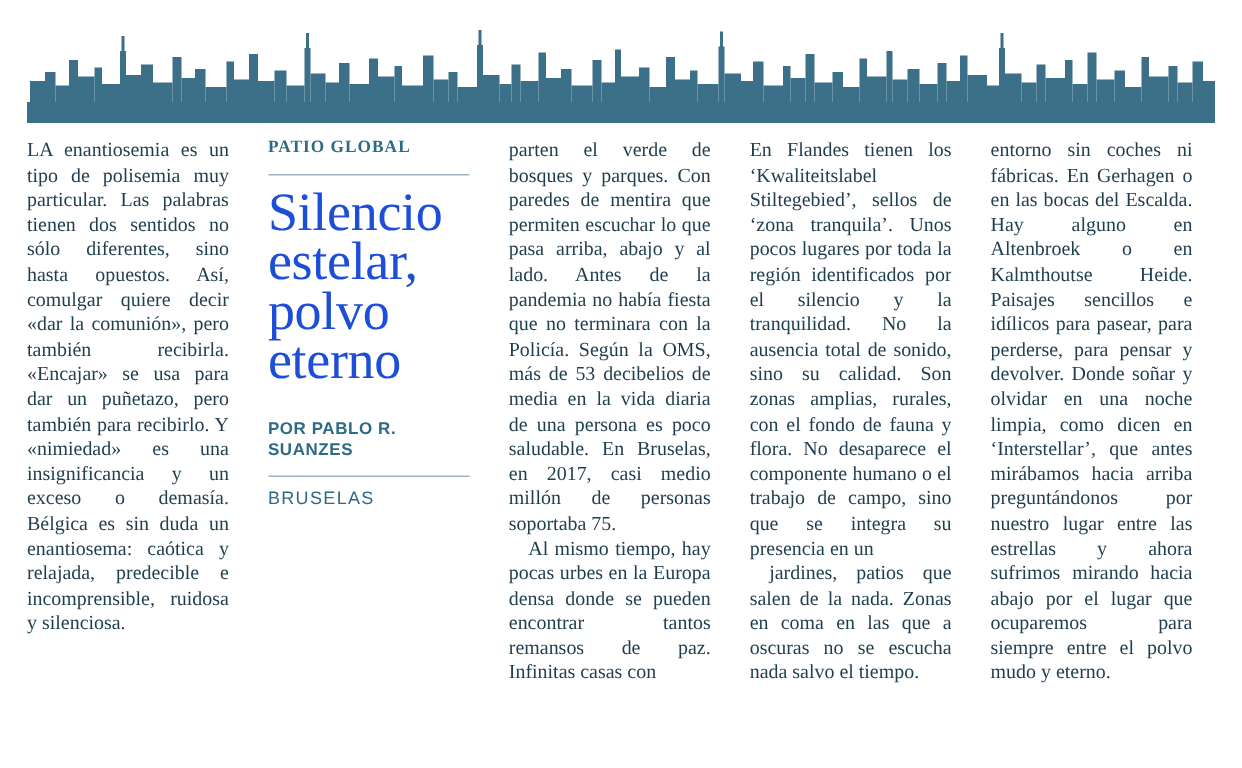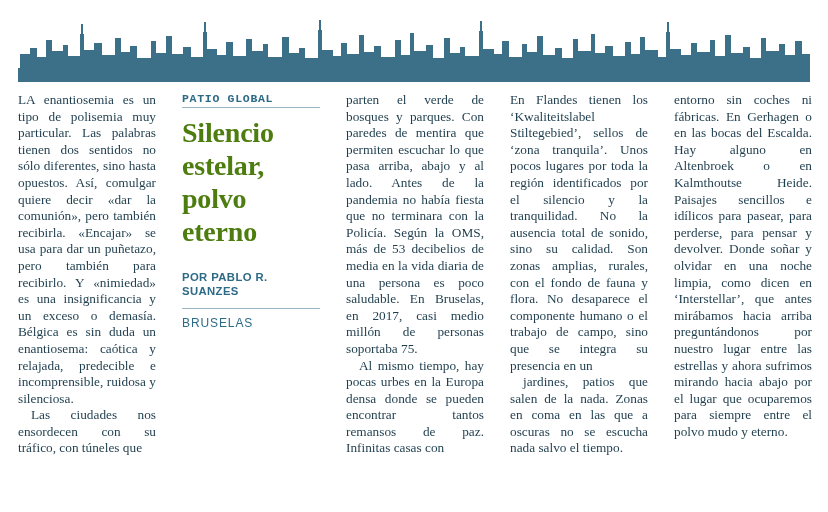--- a/index.html
+++ b/index.html
@@ -47,54 +47,54 @@
   }
   .col {
     width: 138px;
     margin-right: 26px;
     font-size: 13.3px;
     line-height: 16.6px;
     text-align: justify;
     color: #1e3d4d;
     overflow: hidden;
   }
-  .col:last-child { margin-right: 0; }
+  .col:last-child { margin-right: 17px; }
   .col p {
     margin: 0;
     text-indent: 0;
   }
   .col p + p {
     text-indent: 13px;
   }
 
   
   .col-head {
     width: 138px;
     margin-right: 26px;
     position: relative;
   }
   .kicker {
-    font-family: Liberation Mono, monospace;
+    font-family: Liberation Serif, serif;
     font-weight: bold;
     font-size: 11.5px;
     letter-spacing: 0.7px;
     color: #2d6a86;
-    margin: 0 0 2px 0;
+    margin: 0 0 12px 0;
   }
   .rule {
     height: 1px;
     background: #9ab6c4;
     margin: 0 0 8px 0;
   }
   .headline {
     font-family: "Liberation Serif", serif;
-    font-size: 28px;
+    font-size: 36px;
     line-height: 33px;
-    font-weight: bold;
-    color: #4d7c0f;
+    font-weight: normal;
+    color: #1d4ed8;
     margin: 2px 0 22px 0;
     letter-spacing: -0.2px;
   }
   .byline {
     font-family: "Liberation Sans", sans-serif;
     font-weight: bold;
     font-size: 11.3px;
     line-height: 14px;
     letter-spacing: 0.4px;
     color: #2d6a86;
@@ -223,21 +223,20 @@
         <rect x="462" y="11" width="2" height="12"></rect>
         <rect x="649" y="12" width="2" height="12"></rect>
       </g>
     </svg>
   </div>
 
   <div class="columns">
 
     <div class="col">
       <p>LA enantiosemia es un tipo de polisemia muy particular. Las palabras tienen dos sentidos no sólo diferentes, sino hasta opuestos. Así, comulgar quiere decir «dar la  comunión», pero también recibirla. «Encajar» se usa para dar un puñetazo, pero también para recibirlo. Y «nimiedad» es una insignificancia y un exceso o demasía. Bélgica es sin duda un enantiosema: caótica y relajada, predecible e incomprensible, ruidosa y silenciosa.</p>
-      <p>Las ciudades nos ensordecen con su tráfico, con túneles que</p>
     </div>
 
     <div class="col-head">
       <div class="kicker">PATIO GLOBAL</div>
       <div class="rule"></div>
       <h1 class="headline">Silencio estelar, polvo eterno</h1>
       <div class="byline">POR PABLO R. SUANZES</div>
       <div class="rule2"></div>
       <div class="dateline">BRUSELAS</div>
     </div>

